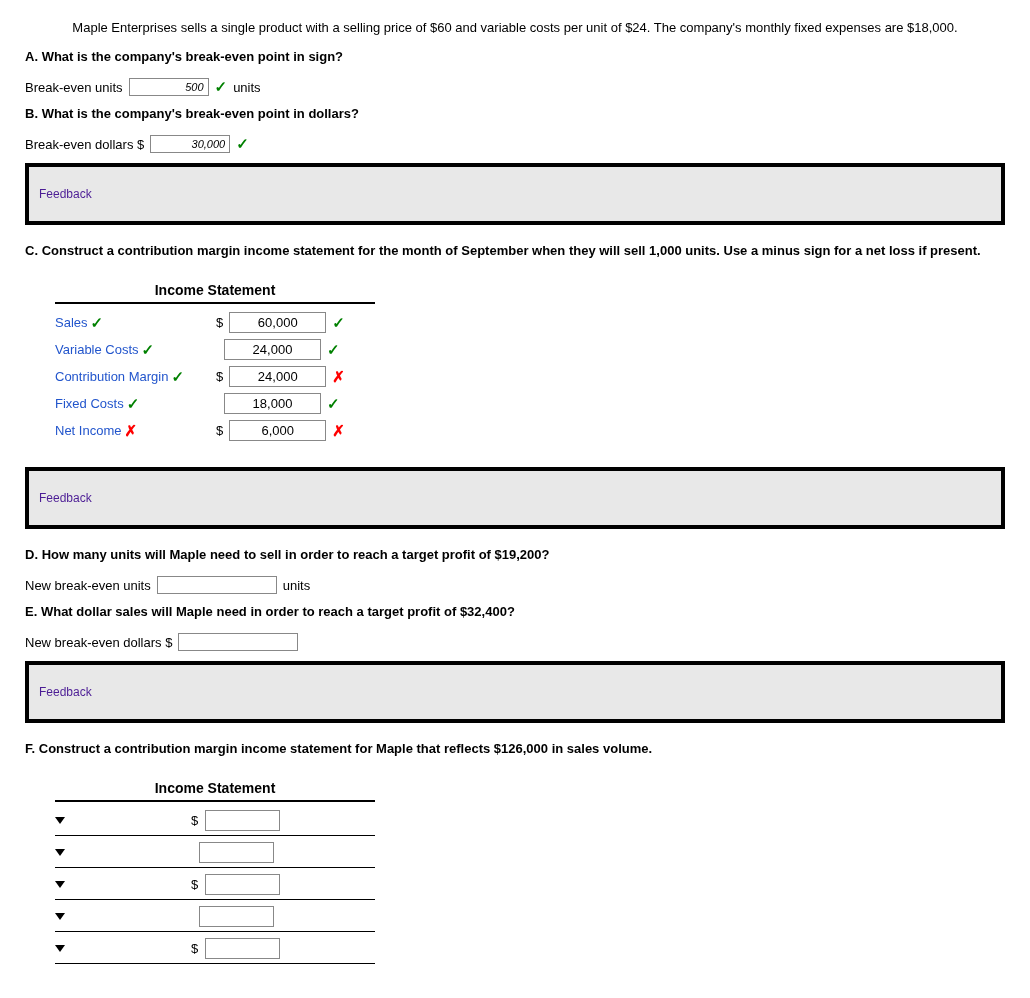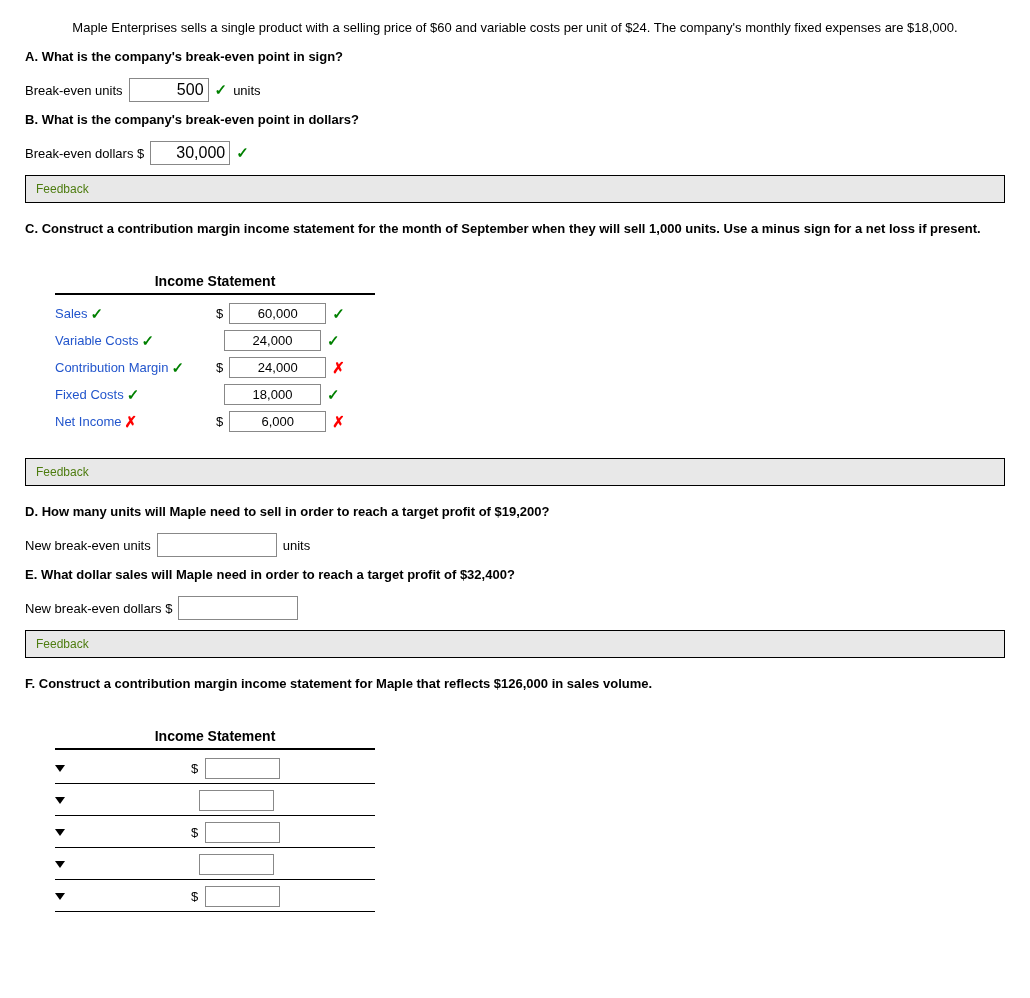--- a/index.html
+++ b/index.html
@@ -24,59 +24,59 @@
     .answer-row {
       display: flex;
       align-items: center;
       gap: 6px;
       margin-bottom: 10px;
       font-size: 13px;
     }
     .answer-row input[type="text"] {
       border: 1px solid #888;
       padding: 2px 4px;
-      font-size: 16px;
+      font-size: 11px;
       text-align: right;
       width: 80px;
+      font-style: italic;
     }
     .answer-row input.wide {
       width: 120px;
     }
     .check-green {
       color: green;
       font-size: 15px;
       font-weight: bold;
     }
     .check-red {
       color: red;
       font-size: 15px;
       font-weight: bold;
     }
     .feedback-bar {
       background: #e8e8e8;
-      padding: 6px 10px;
+      padding: 20px 10px;
       font-size: 12px;
-      color: #4d7c0f;
+      color: #4c1d95;
       margin: 10px 0 18px 0;
-      border: 1px solid #000000;
+      border: 4px solid #000000;
     }
     .section-gap { margin-bottom: 14px; }
     .income-statement-container {
       margin: 10px 0 10px 30px;
       display: inline-block;
       min-width: 320px;
     }
     .is-title {
       font-weight: bold;
       font-size: 14px;
       text-align: center;
       border-bottom: 2px solid #000;
       padding-bottom: 4px;
       margin-bottom: 8px;
-      margin-top: 13px;
     }
     .is-row {
       display: flex;
       align-items: center;
       margin-bottom: 6px;
       gap: 6px;
     }
     .is-row .is-label {
       width: 155px;
       color: #2255cc;

